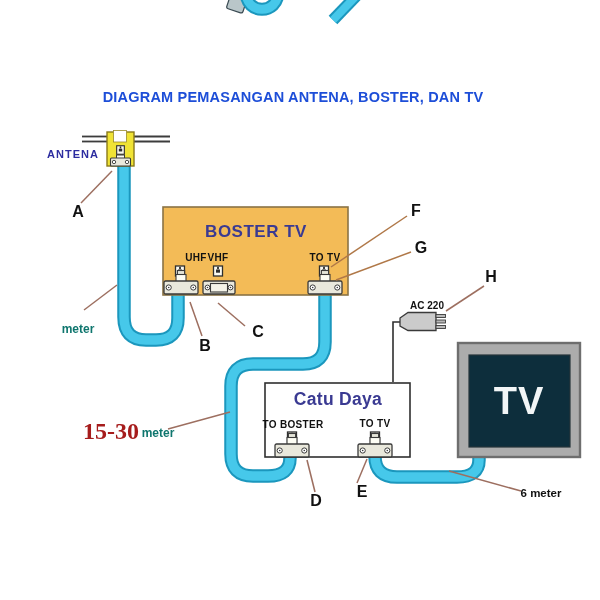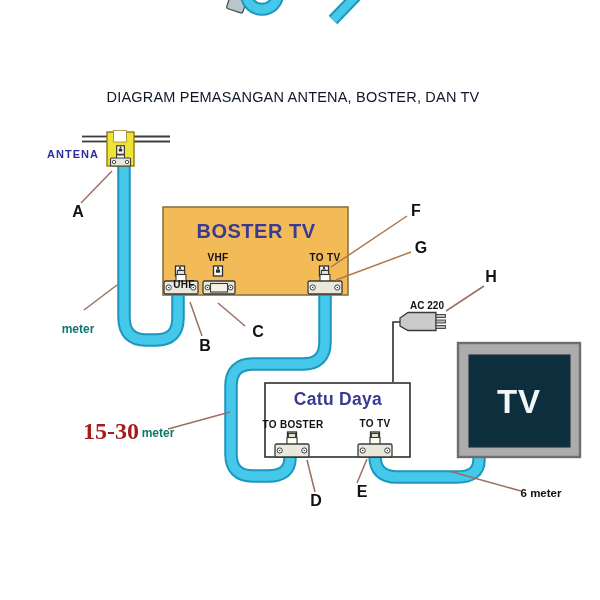--- a/index.html
+++ b/index.html
@@ -1,33 +1,33 @@
 <!DOCTYPE html>
 <html><head>
 <meta charset="utf-8">
 <style>
   html,body{margin:0;padding:0;background:#ffffff;}
   .canvas{position:relative;width:600px;height:600px;background:#ffffff;overflow:hidden;
           font-family:"Liberation Sans",sans-serif;}
   .gfx{position:absolute;left:0;top:0;}
   .txt{position:absolute;transform:translate(-50%,-50%);white-space:nowrap;line-height:1;}
-  .title{font-size:14.5px;font-weight:normal;color:#0f172a;letter-spacing:.2px;text-align:right;}
+  .title{font-size:14.5px;font-weight:bold;color:#1d4ed8;letter-spacing:.2px;text-align:right;}
   .navy{color:#3A3A92;font-weight:bold;}
   .antena{font-size:11px;letter-spacing:1px;color:#2D2DA0;font-weight:bold;}
-  .boxtitle-booster{font-size:20px;letter-spacing:.5px;}
+  .boxtitle-booster{font-size:17px;letter-spacing:.5px;}
   .boxtitle-psu{font-size:17.5px;letter-spacing:.3px;}
   .port{font-size:10px;font-weight:bold;color:#111;letter-spacing:.3px;}
   .letter{font-size:16px;font-weight:bold;color:#111;}
   .red{font-family:"Liberation Serif",serif;color:#A61C1C;font-weight:bold;}
   .red1{font-size:26px;}
   .red2{font-size:24px;}
   .unit{font-size:12px;font-weight:bold;color:#0f766e;}
   .onemeter{font-size:11.5px;font-weight:bold;color:#111;}
   .ac{font-size:10px;font-weight:bold;color:#111;}
-  .tvword{font-size:33px;font-weight:bold;color:#F2F6F7;letter-spacing:1px;}
+  .tvword{font-size:38px;font-weight:bold;color:#F2F6F7;letter-spacing:1px;}
 </style>
 </head>
 <body>
 
 <div class="canvas">
 
   <svg class="gfx" width="600" height="600" viewBox="0 0 600 600">
     <defs>
 
       <g id="icon-conn">
@@ -138,21 +138,21 @@
       <line x1="357" y1="483" x2="367" y2="459"></line>
       <line x1="521" y1="491" x2="449" y2="471"></line>
     </g>
   </svg>
 
   <div class="txt title" style="left:293px;top:97px;">DIAGRAM PEMASANGAN ANTENA, BOSTER, DAN TV</div>
 
   <div class="txt antena" style="left:73px;top:154px;">ANTENA</div>
 
   <div class="txt navy boxtitle-booster" style="left:256px;top:231px;">BOSTER TV</div>
-  <div class="txt port" style="left:184px;top:258px;margin-top:27px;">UHF</div>
+  <div class="txt port" style="left:196px;top:258px;">UHF</div>
   <div class="txt port" style="left:218px;top:258px;">VHF</div>
   <div class="txt port" style="left:325px;top:258px;">TO TV</div>
 
   <div class="txt navy boxtitle-psu" style="left:338px;top:400px;text-align:right;">Catu Daya</div>
   <div class="txt port" style="left:293px;top:425px;">TO BOSTER</div>
   <div class="txt port" style="left:375px;top:424px;">TO TV</div>
 
   <div class="txt tvword" style="left:519px;top:401px;">TV</div>
 
   <div class="txt ac" style="left:427px;top:306px;text-align:center;">AC 220</div>

